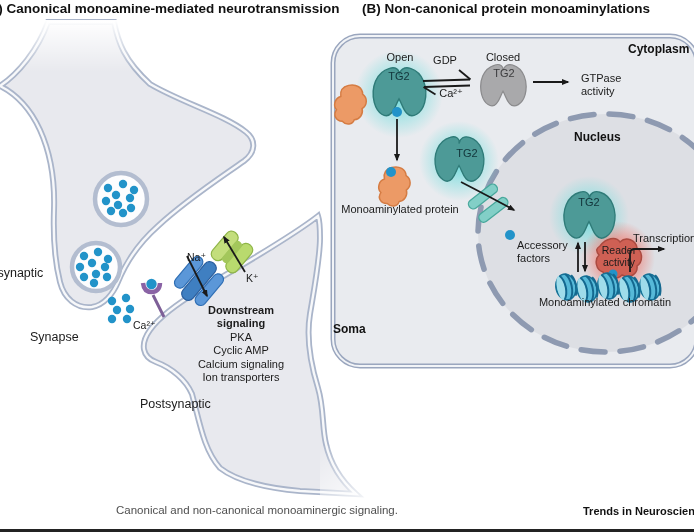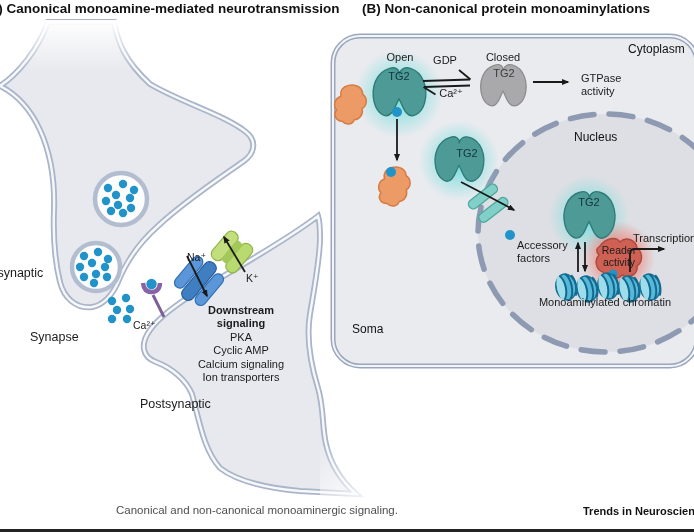--- a/index.html
+++ b/index.html
@@ -6,21 +6,21 @@
   #stage{
     position:relative;width:694px;height:532px;overflow:hidden;background:#fff;
     font-family:"Liberation Sans","DejaVu Sans",sans-serif;
   }
   svg{position:absolute;left:0;top:0;}
   .lbl{position:absolute;color:#1b1b1b;font-size:11px;line-height:12px;white-space:nowrap;}
   .b{font-weight:bold;}
   .c{text-align:center;}
   .t{font-size:13.5px;font-weight:bold;color:#111;}
   .big{font-size:12.5px;}
-  .reg{font-size:12px;font-weight:normal;color:#111;}
+  .reg{font-size:12px;font-weight:bold;color:#111;}
   .small{font-size:10.5px;}
   .cap{font-size:11.5px;color:#4f4f4f;}
   .stack div{line-height:13.4px;}
 </style>
 </head>
 <body>
 
 <div id="stage">
 
 <svg width="694" height="532" viewBox="0 0 694 532">
@@ -252,37 +252,38 @@
   <div class="b">Downstream</div>
   <div class="b">signaling</div>
   <div>PKA</div>
   <div>Cyclic AMP</div>
   <div>Calcium signaling</div>
   <div>Ion transporters</div>
 </div>
 
 <div class="lbl reg" style="left:628px;top:43px;">Cytoplasm</div>
 <div class="lbl reg" style="left:574px;top:131px;">Nucleus</div>
-<div class="lbl reg" style="left:352px;top:323px;">Soma</div>
+<div class="lbl reg" style="left:333px;top:323px;">Soma</div>
 
 <div class="lbl c" style="left:380px;top:51px;width:40px;">Open</div>
 <div class="lbl c" style="left:478px;top:51px;width:50px;">Closed</div>
 <div class="lbl c" style="left:383px;top:70px;width:32px;color:#12343a;">TG2</div>
 <div class="lbl c" style="left:489px;top:67px;width:30px;color:#3c3c3e;">TG2</div>
 <div class="lbl c" style="left:450px;top:147px;width:34px;color:#12343a;">TG2</div>
 <div class="lbl c" style="left:572px;top:196px;width:34px;color:#12343a;">TG2</div>
 
 <div class="lbl c" style="left:424px;top:54px;width:42px;">GDP</div>
 <div class="lbl c" style="left:428px;top:87px;width:46px;">Ca²⁺</div>
 
 <div class="lbl stack" style="left:581px;top:72px;">
   <div>GTPase</div>
   <div>activity</div>
 </div>
 
+<div class="lbl c" style="left:326px;top:203px;width:148px;">Monoaminylated protein</div>
 
 <div class="lbl stack" style="left:517px;top:239px;">
   <div>Accessory</div>
   <div>factors</div>
 </div>
 
 <div class="lbl c" style="left:596px;top:245px;width:46px;font-size:10.5px;line-height:11.5px;">
   <div>Reader</div>
   <div>activity</div>
 </div>

